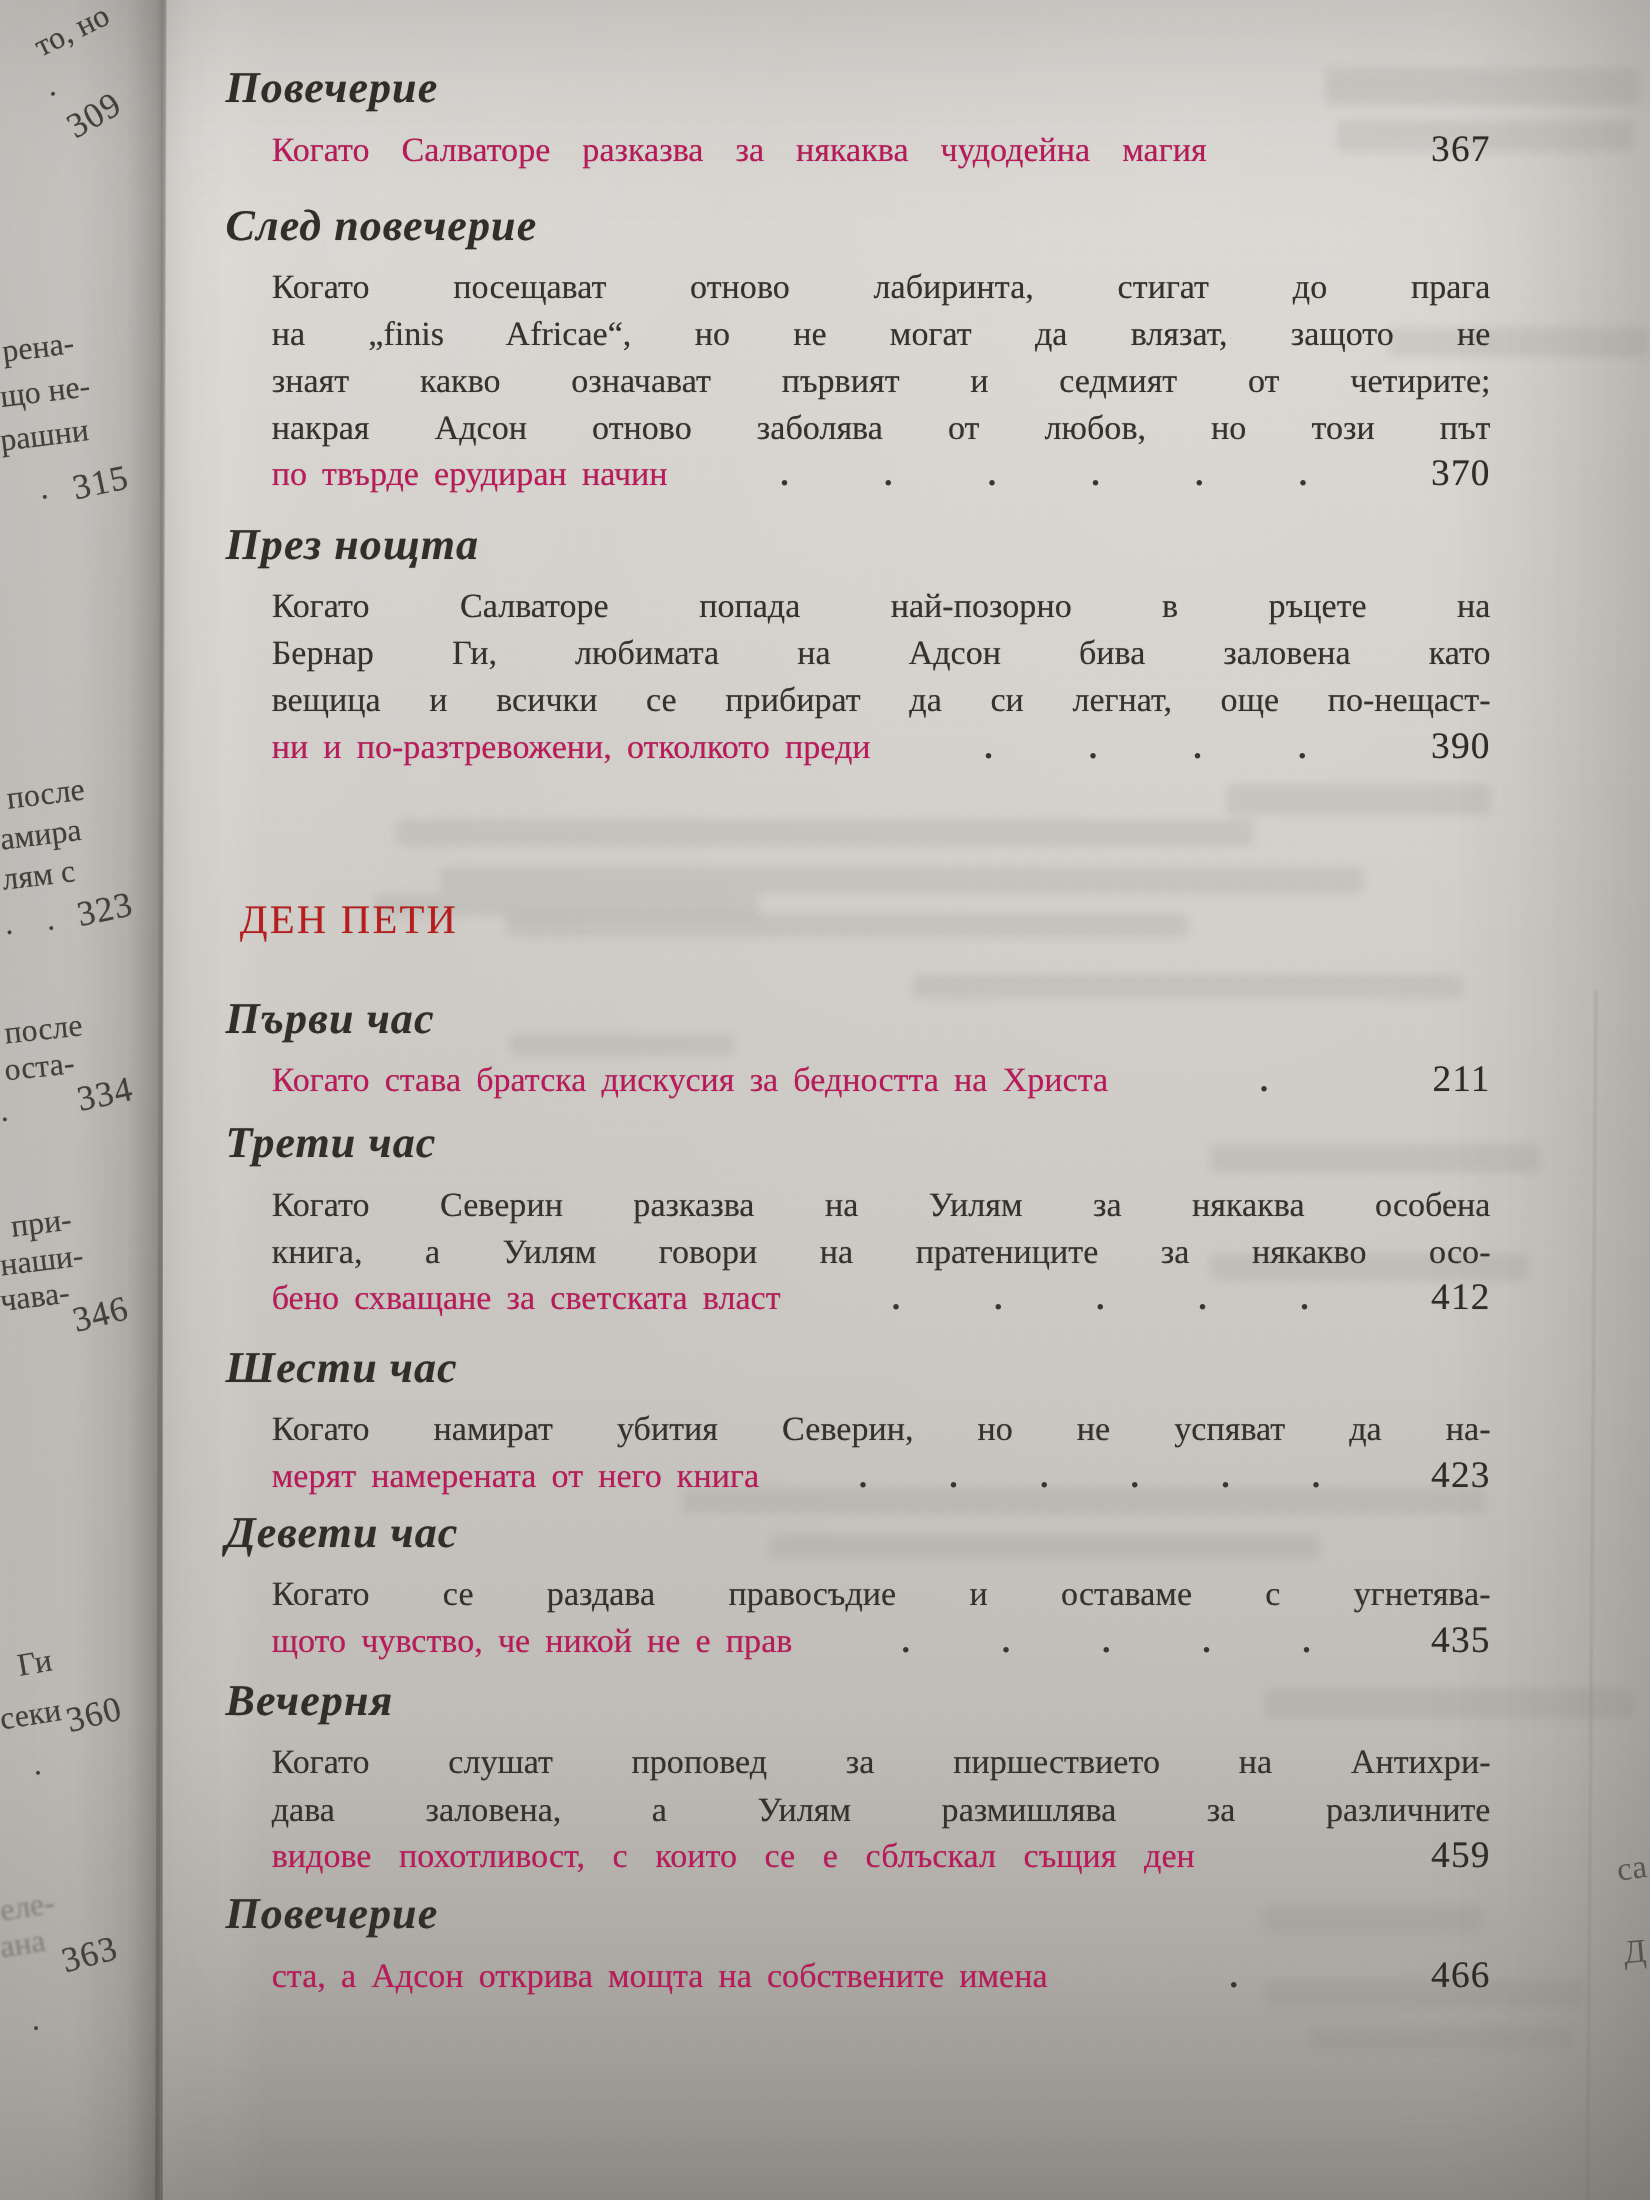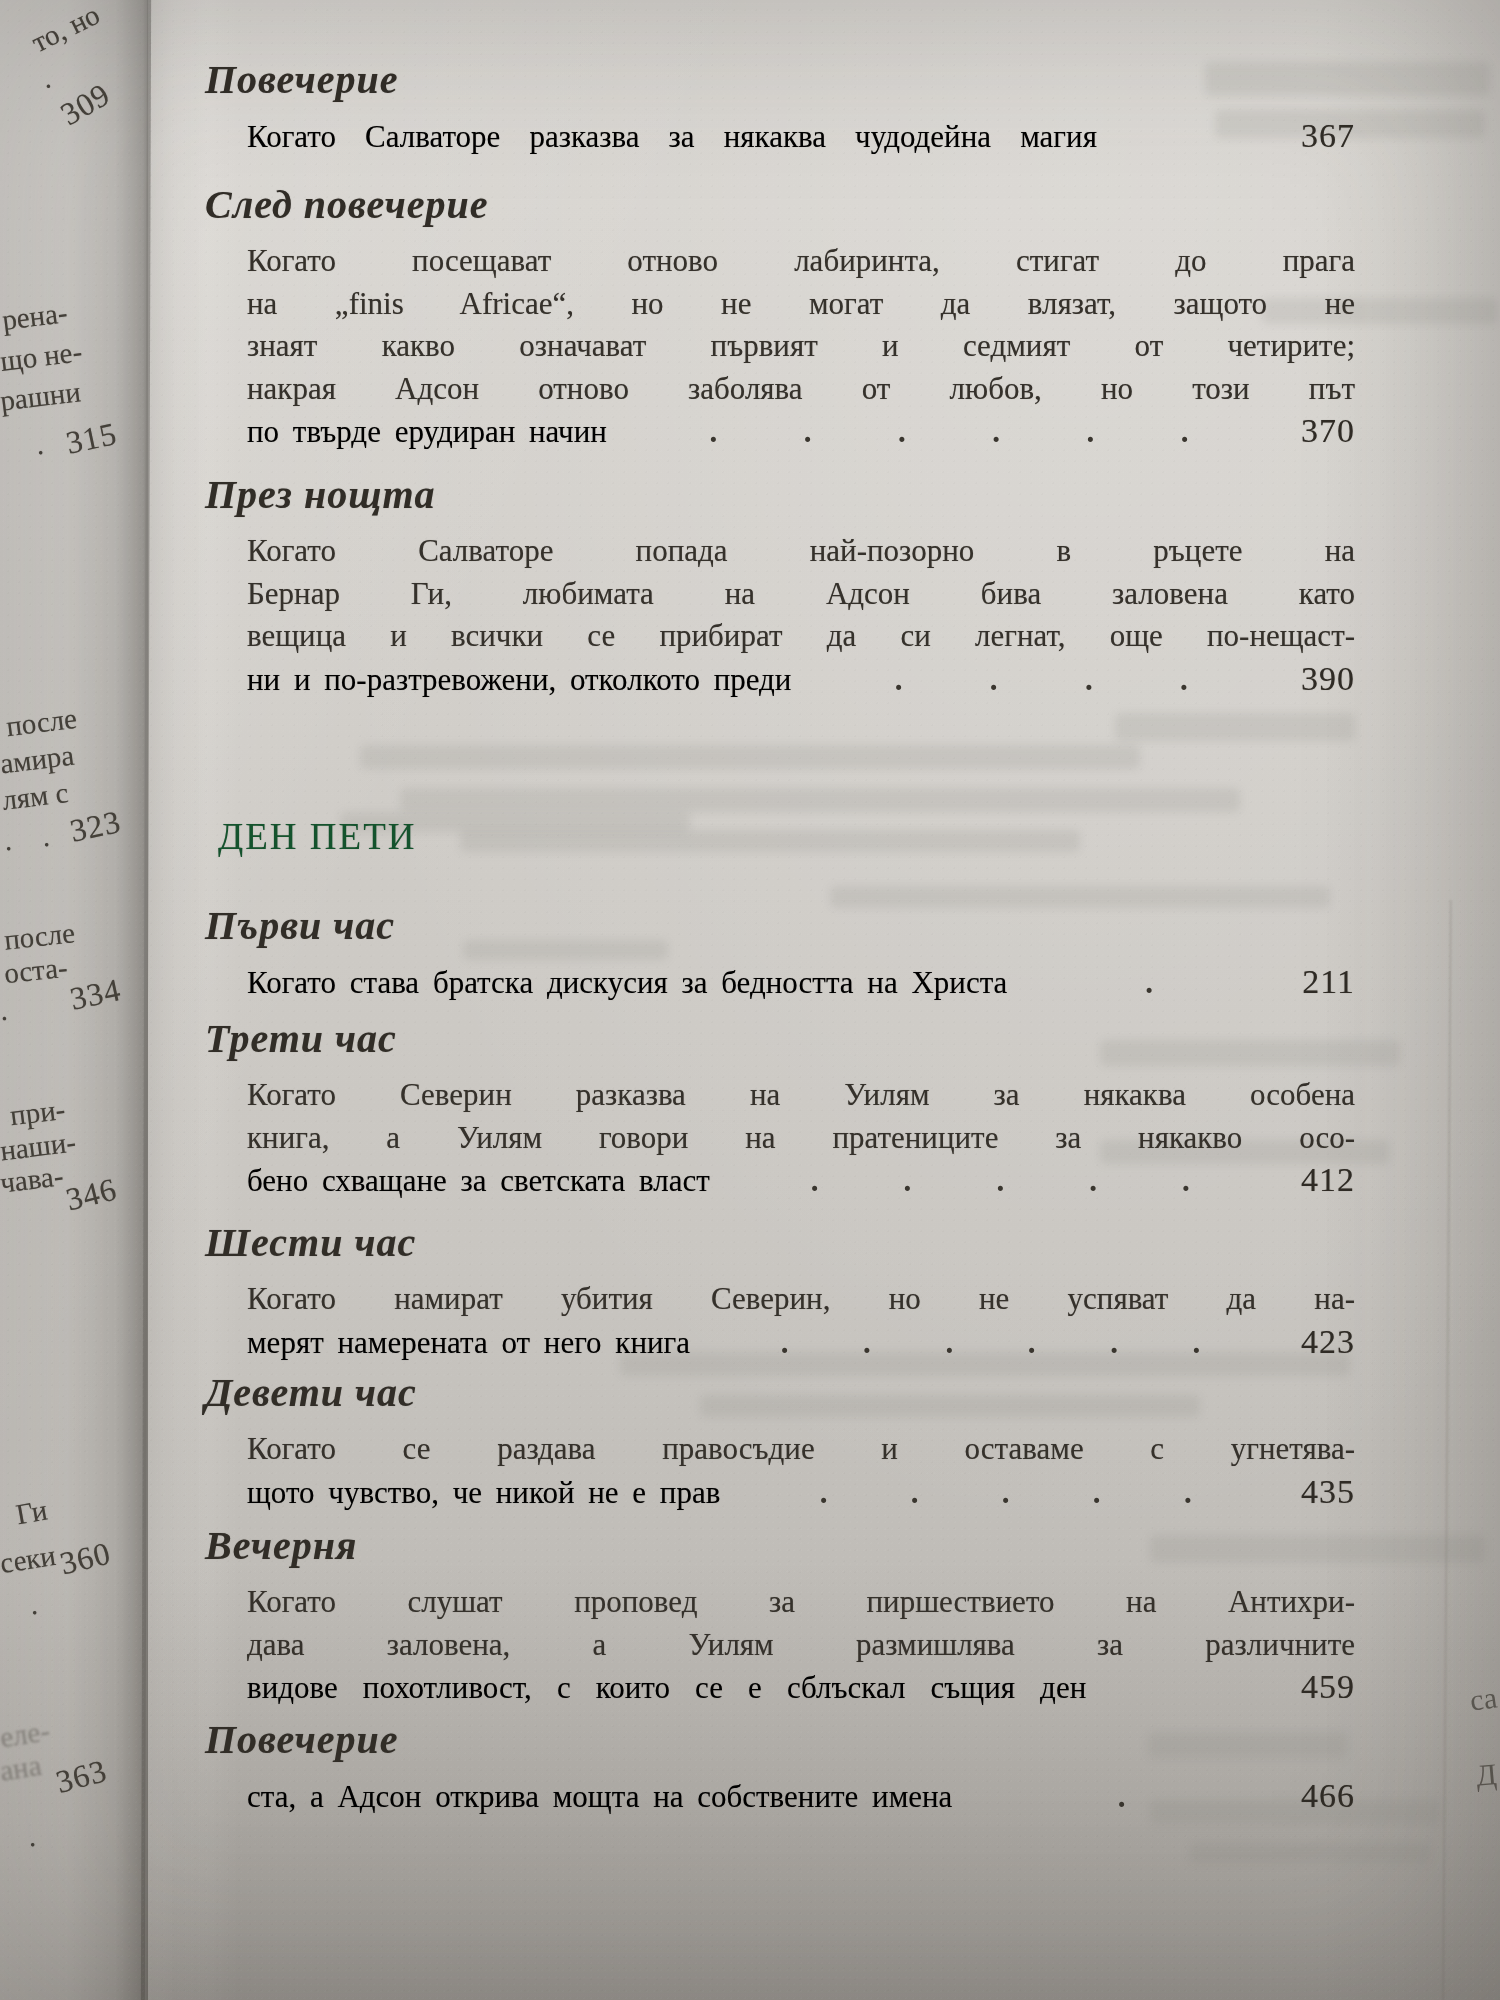--- a/index.html
+++ b/index.html
@@ -66,30 +66,30 @@
     position:absolute;left:0;top:0;width:1500px;height:2000px;
     color:#35312b;
   }
   .entry{position:absolute;left:205px;width:1150px;}
   .hd{
     font-style:italic;font-weight:bold;font-size:40px;line-height:46px;
     letter-spacing:1px;color:#312d27;margin-bottom:12px;
     text-shadow:0 0 1px rgba(49,45,39,0.35);
   }
   .sec{
-    font-size:37px;line-height:44px;letter-spacing:2px;color:#14532d;
+    font-size:37px;line-height:44px;letter-spacing:2px;color:#b91c1c;
     margin-left:13px;text-shadow:0 0 1px rgba(49,45,39,0.3);
   }
   .lines{margin-left:42px;width:1108px;font-size:31px;line-height:42.5px;}
   .just{
     text-align:justify;text-align-last:justify;
     color:#35312b;text-shadow:0 0 0.8px rgba(53,49,43,0.45);
   }
   .numline{display:flex;align-items:baseline;width:100%;}
-  .lt{color:#000000;text-shadow:0 0 0.8px rgba(53,49,43,0.45);}
+  .lt{color:#be185d;text-shadow:0 0 0.8px rgba(53,49,43,0.45);}
   .lt.fill{flex:1 1 auto;text-align:justify;text-align-last:justify;margin-right:34px;}
   .lt.natural{flex:0 0 auto;white-space:nowrap;word-spacing:6px;}
   .dots{
     flex:1 1 auto;display:flex;justify-content:space-evenly;align-items:baseline;
     padding:0 16px;color:#3a362f;
   }
   .dots span{font-size:31px;font-weight:bold;}
   .pg{
     flex:0 0 auto;min-width:64px;text-align:right;font-size:34px;
     color:#302c26;letter-spacing:1px;text-shadow:0 0 0.8px rgba(48,44,38,0.45);

